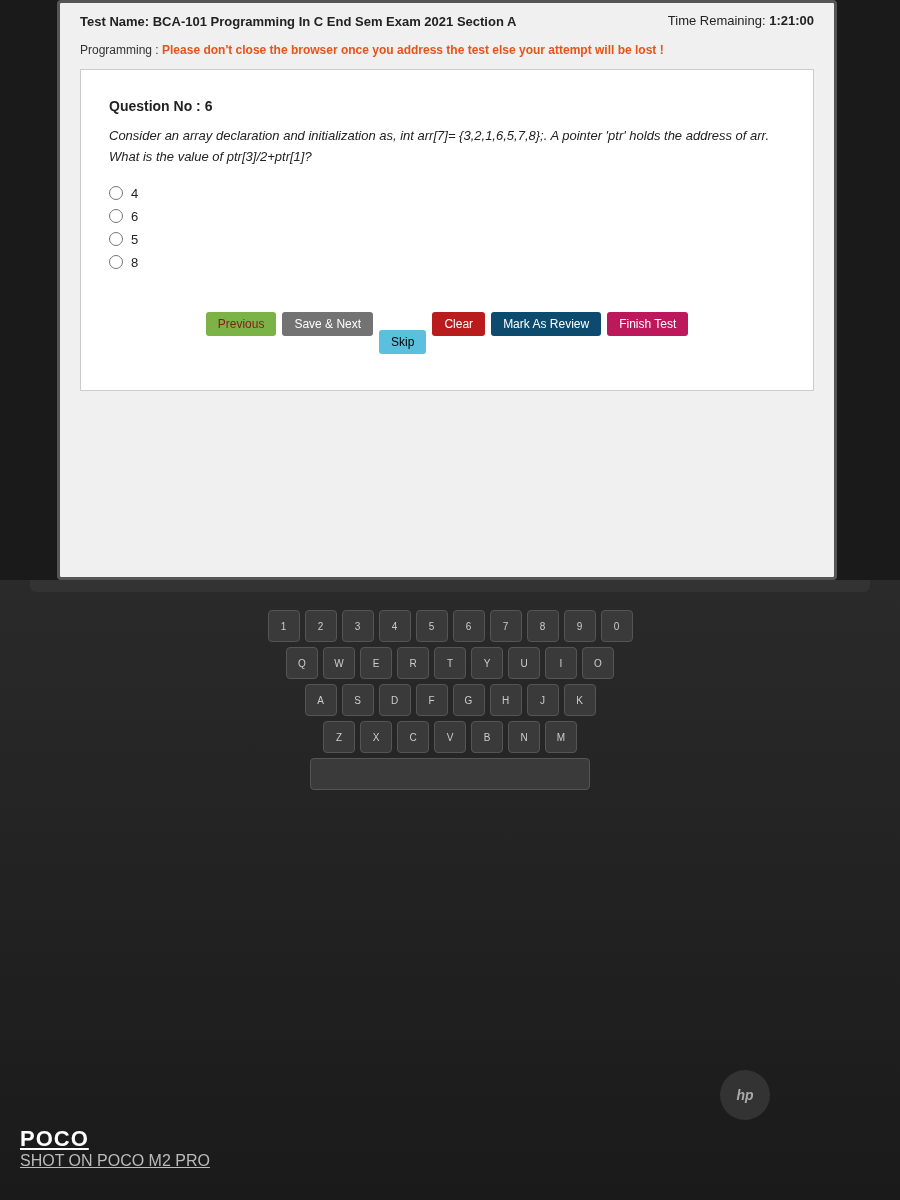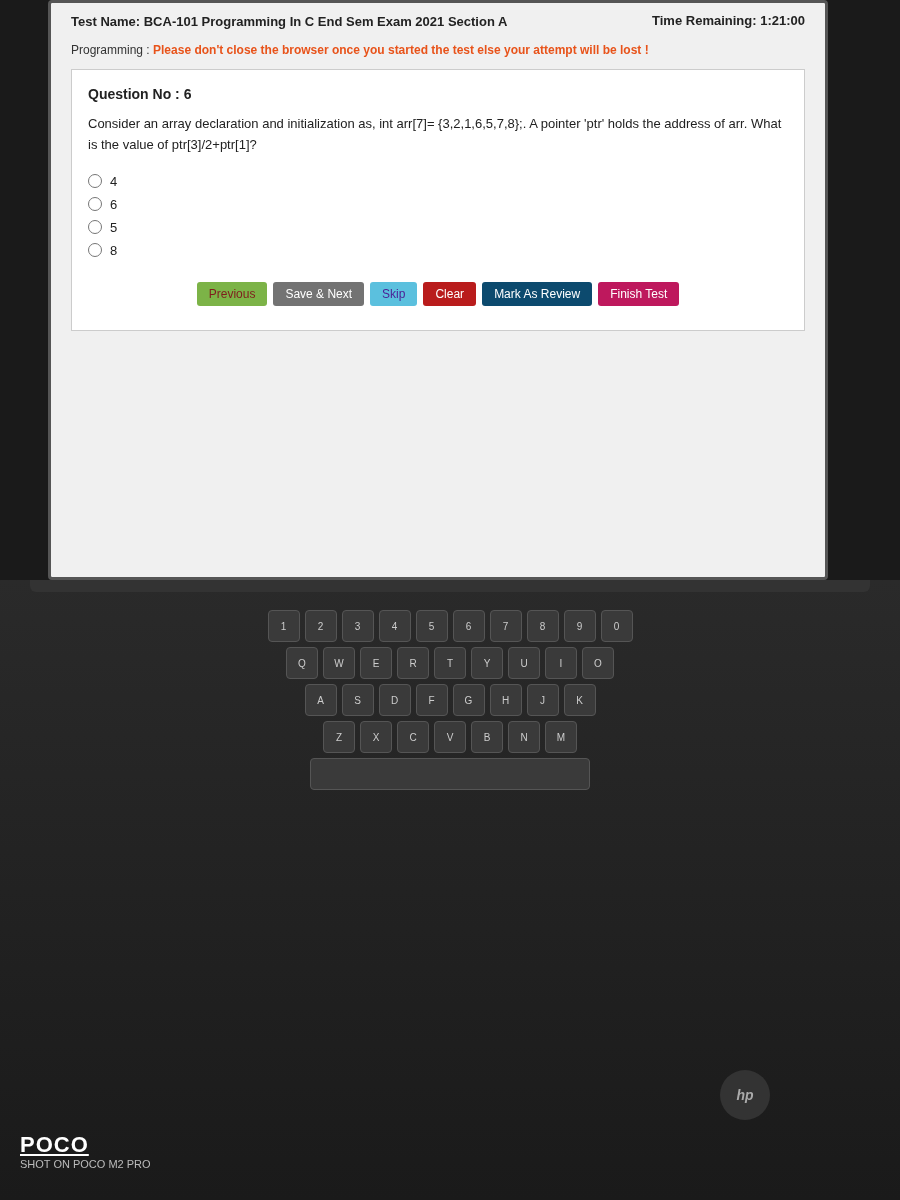--- a/index.html
+++ b/index.html
@@ -9,21 +9,21 @@
       background: #1a1a1a;
       font-family: Arial, sans-serif;
       overflow: hidden;
       position: relative;
     }
 
     
     .laptop-screen {
       position: absolute;
       top: 0;
-      left: 48px;
+      left: 57px;
       width: 780px;
       height: 580px;
       background: #e8e8e8;
       border: 3px solid #555;
       border-radius: 4px;
       overflow: hidden;
     }
 
     
     .browser-content {
@@ -49,53 +49,54 @@
     }
 
     .time-remaining {
       font-size: 13px;
       color: #222;
       font-weight: normal;
       white-space: nowrap;
     }
 
     .time-remaining span {
-      font-weight: bold;
+      font-weight: normal;
     }
 
     .instruction {
       font-size: 12px;
       color: #333;
       margin-bottom: 12px;
     }
 
     .instruction-highlight {
       color: #e8531a;
       font-weight: bold;
     }
 
     .question-area {
       background: #fff;
       border: 1px solid #ccc;
-      padding: 16px;
+      padding: 28px;
       margin-bottom: 10px;
     }
 
     .question-no {
       font-size: 14px;
       font-weight: bold;
       color: #222;
       margin-bottom: 12px;
     }
 
     .question-text {
       font-size: 13px;
       color: #222;
       line-height: 1.6;
       margin-bottom: 18px;
+      font-style: italic;
     }
 
     .options-list {
       list-style: none;
       margin-bottom: 16px;
     }
 
     .option-item {
       display: flex;
       align-items: center;
@@ -132,21 +133,22 @@
       color: #7f1d1d;
     }
 
     .btn-save-next {
       background: #737373;
       color: #fff;
     }
 
     .btn-skip {
       background: #5bc0de;
-      color: #4c1d95;
+      color: #000000;
+      margin-top: 36px;
     }
 
     .btn-clear {
       background: #b91c1c;
       color: #fff;
     }
 
     .btn-mark-review {
       background: #0c4a6e;
       color: #fff;
@@ -262,22 +264,23 @@
 
     .poco-brand-name {
       font-size: 22px;
       font-weight: bold;
       color: #fff;
       letter-spacing: 1px;
       text-decoration: underline;
     }
 
     .poco-model {
-      font-size: 11px;
+      font-size: 16px;
       color: #bbb;
+      text-decoration: underline;
     }
 
     
     .win-icon {
       color: #4fc3f7;
       font-size: 20px;
     }
 
     .hp-taskbar-icon {
       background: #3a3a3a;
@@ -301,21 +304,21 @@
         <span>BCA-101 Programming In C End Sem Exam 2021 Section A</span>
       </div>
       <div class="time-remaining">
         <span>Time Remaining:</span>
         <span> <strong>1:21:00</strong></span>
       </div>
     </div>
 
     <div class="instruction">
       <span>Programming : </span>
-      <span class="instruction-highlight">Please don't close the browser once you started the test else your attempt will be lost !</span>
+      <span class="instruction-highlight">Please don't close the browser once you address the test else your attempt will be lost !</span>
     </div>
 
     <div class="question-area">
       <div class="question-no">Question No : 6</div>
       <div class="question-text">Consider an array declaration and initialization as, int arr[7]= {3,2,1,6,5,7,8};. A pointer 'ptr' holds the address of arr. What is the value of ptr[3]/2+ptr[1]?</div>
 
       <ul class="options-list">
         <li class="option-item">
           <input type="radio" name="answer" value="4" style="">
           <label>4</label>

